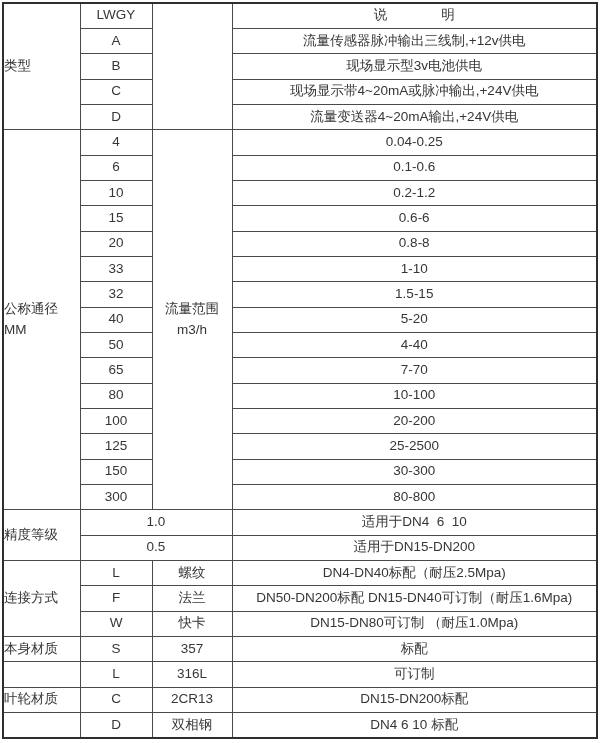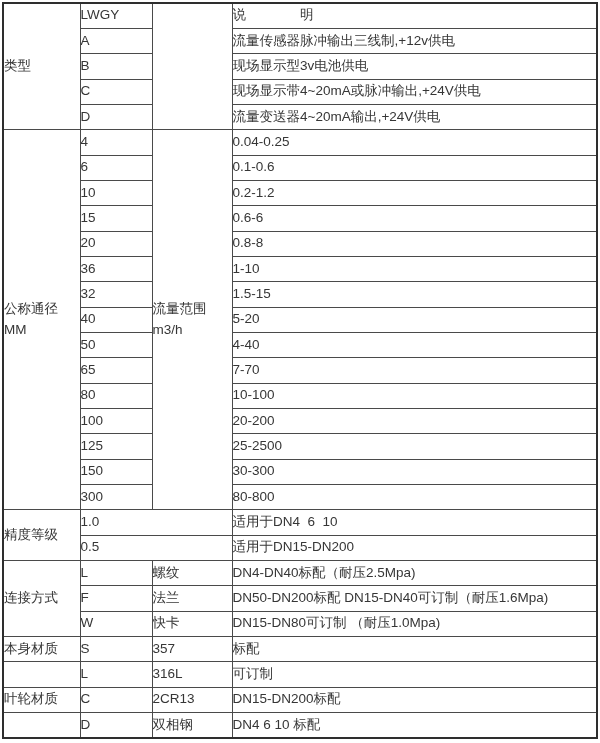--- a/index.html
+++ b/index.html
@@ -22,22 +22,22 @@
     border: 1px solid #4a4a4a;
     font-family: "Liberation Sans", sans-serif;
     font-size: 13.5px;
     color: #363636;
     white-space: pre-wrap;
     overflow: hidden;
     padding: 0;
     vertical-align: middle;
     line-height: 1.55;
   }
-  td.c { text-align: left; }
-  td.l { text-align: left; padding-left: 5px; }
+  td.c { text-align: center; }
+  td.l { text-align: center; padding-left: 5px; }
   td.lbl-c { }
   td.lbl-l { text-align: left; padding-left: 4px; }
 </style>
 </head>
 <body>
 
 <table class="spec">
   <colgroup>
     <col style="width:77px">
     <col style="width:72px">
@@ -87,21 +87,21 @@
   </tr>
   <tr>
     <td class="c">15</td>
     <td class="l">0.6-6</td>
   </tr>
   <tr>
     <td class="c">20</td>
     <td class="l">0.8-8</td>
   </tr>
   <tr>
-    <td class="c">36</td>
+    <td class="c">33</td>
     <td class="l">1-10</td>
   </tr>
   <tr>
     <td class="c">32</td>
     <td class="l">1.5-15</td>
   </tr>
   <tr>
     <td class="c">40</td>
     <td class="l">5-20</td>
   </tr>

